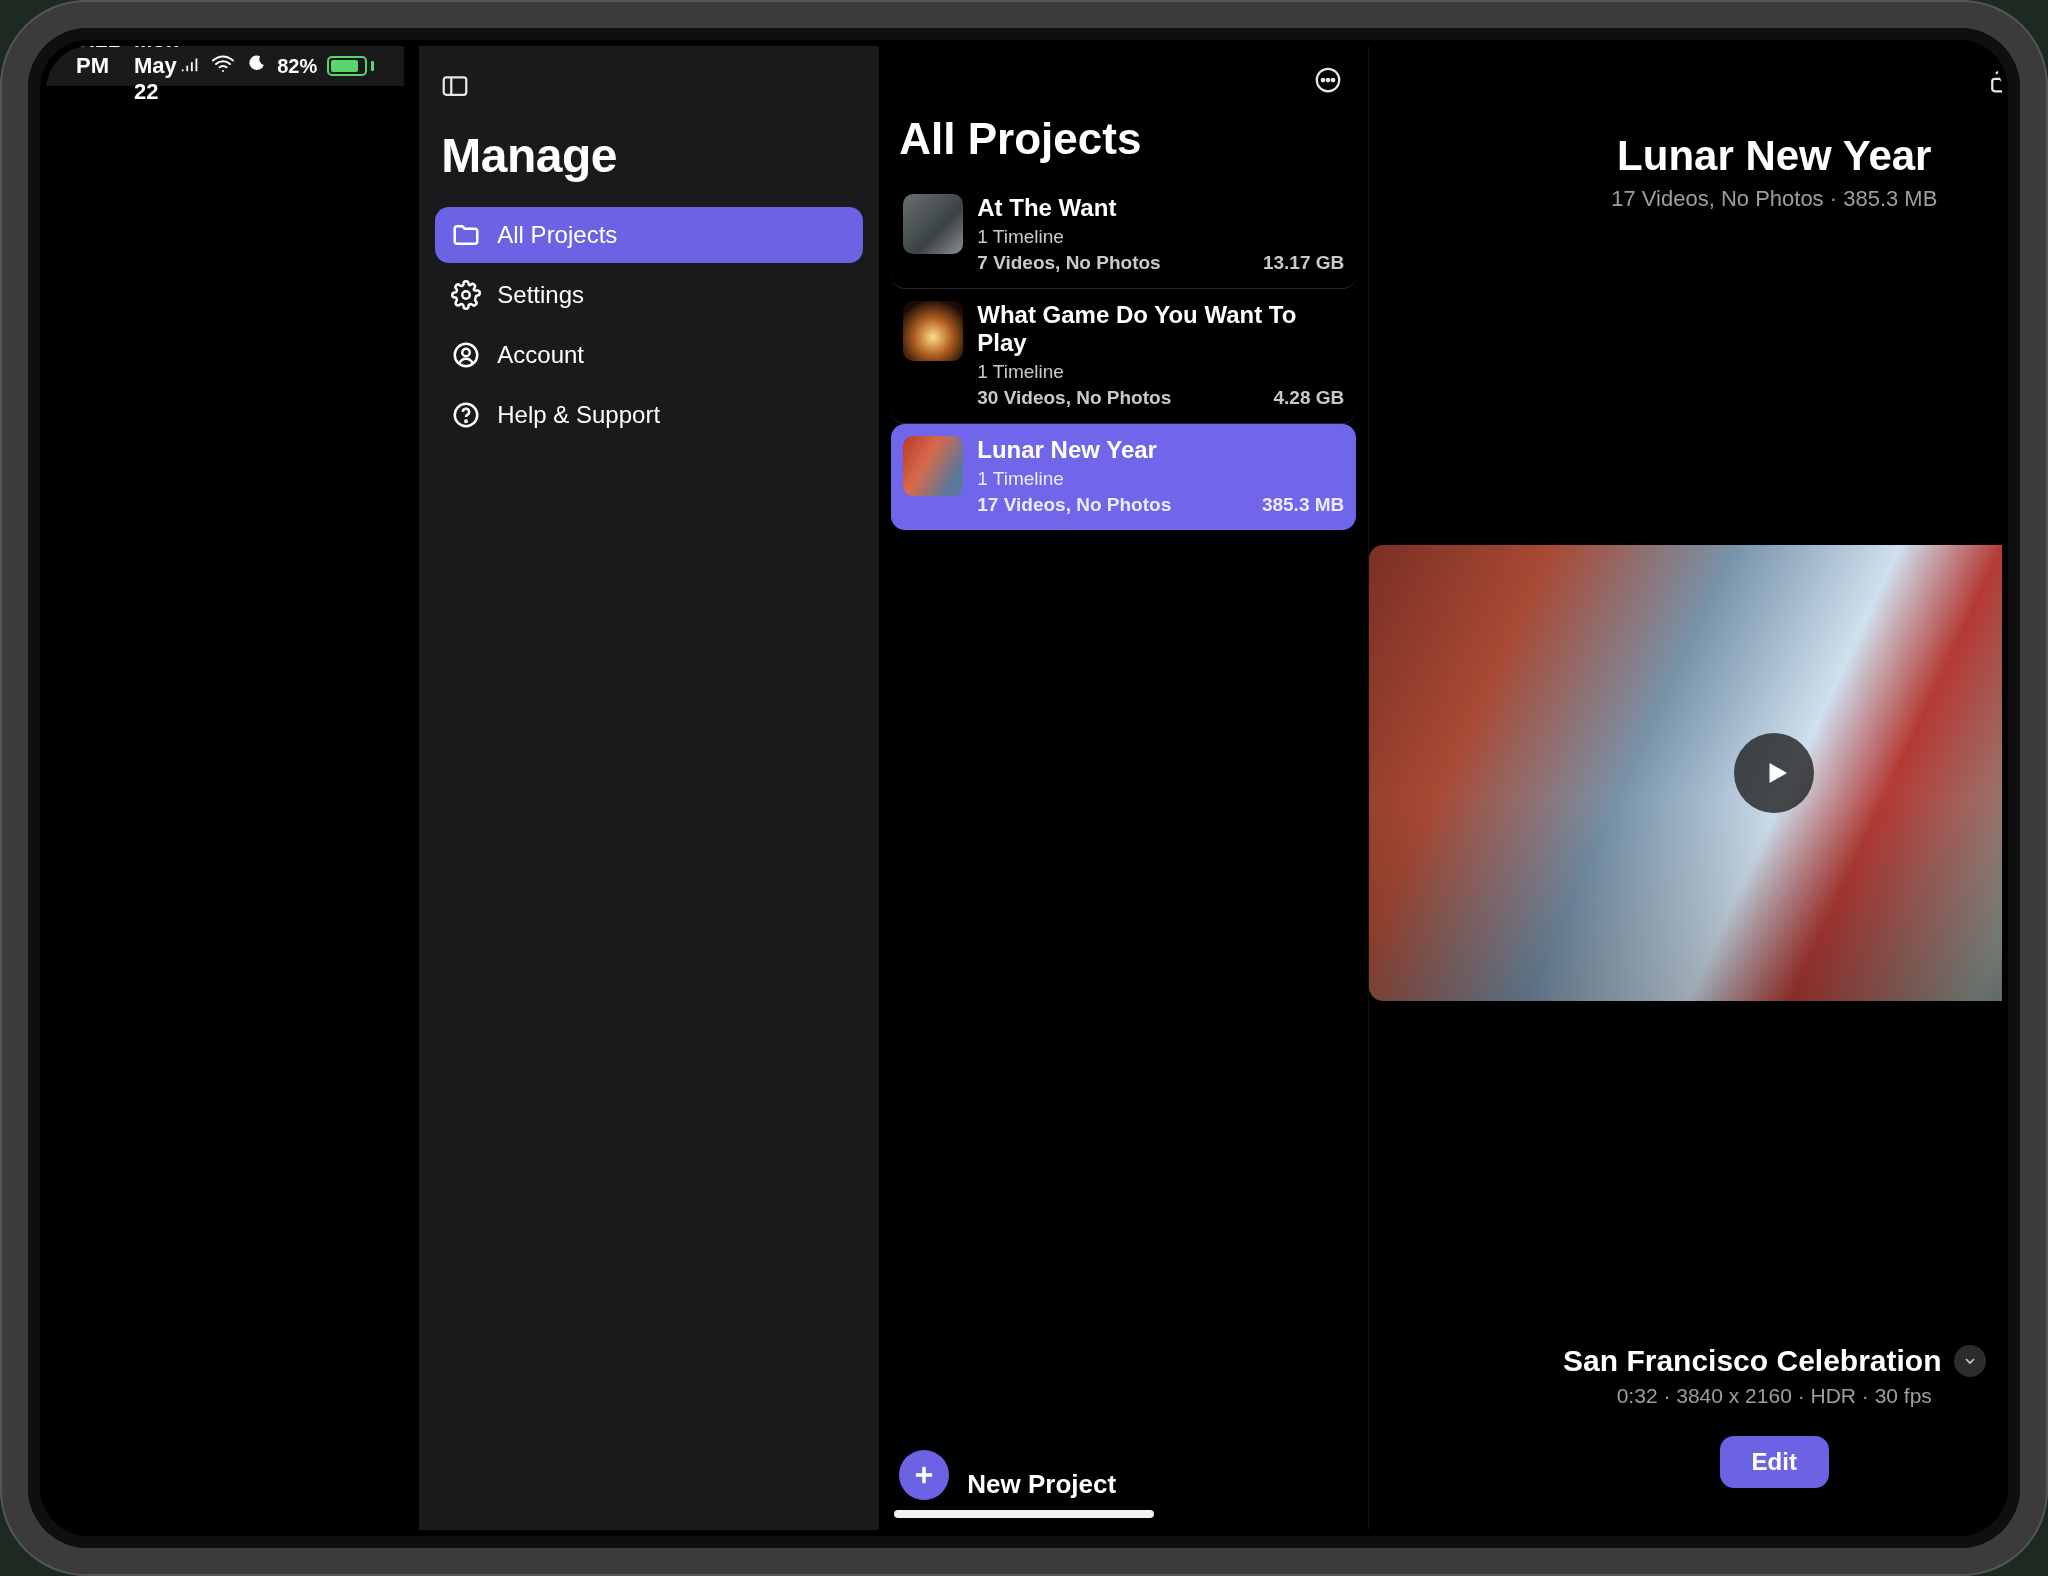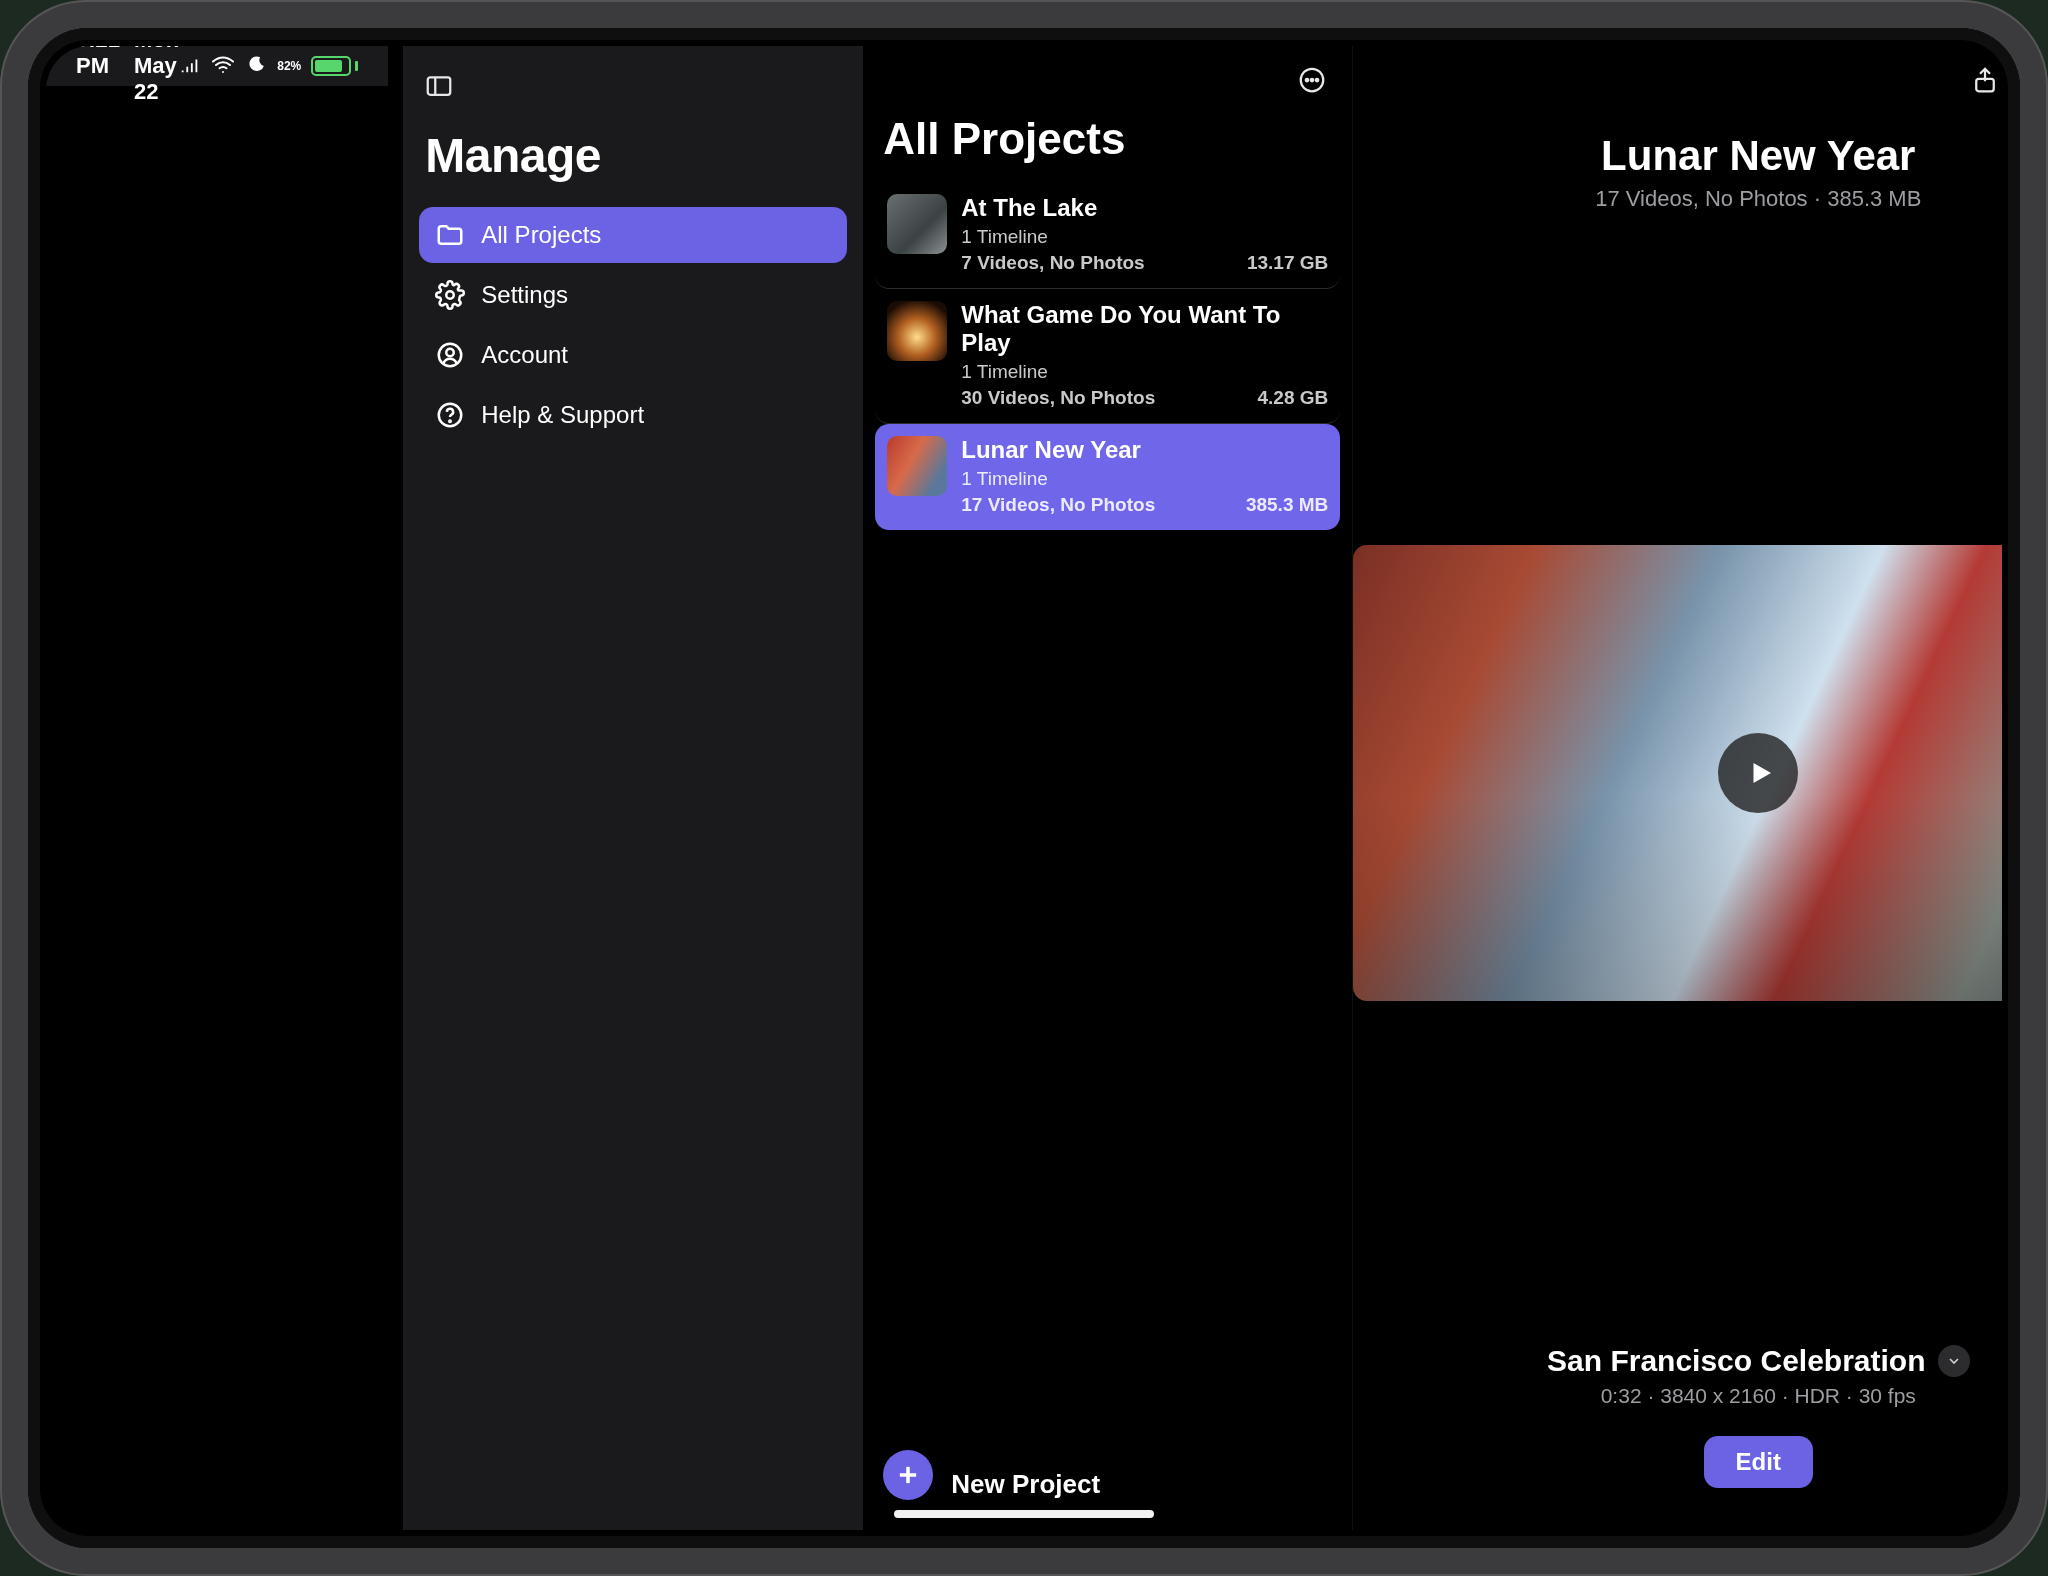--- a/index.html
+++ b/index.html
@@ -36,21 +36,21 @@
     background:#000;display:flex;flex-direction:row;
   }
 
   
   .statusbar{
     height:40px;display:flex;align-items:center;justify-content:space-between;
     padding:0 30px;color:#fff;font-size:22px;font-weight:600;
     background:linear-gradient(90deg,var(--bg-sidebar) 0,var(--bg-sidebar) 460px,#000 460px);
   }
   .statusbar .left{display:flex;gap:14px;}
-  .statusbar .right{display:flex;align-items:center;gap:10px;font-size:12px;}
+  .statusbar .right{display:flex;align-items:center;gap:10px;font-size:20px;}
   .battery{
     display:inline-flex;align-items:center;gap:4px;
   }
   .battery-body{
     width:40px;height:20px;border:2px solid #57d66b;border-radius:5px;position:relative;
     display:flex;align-items:center;padding:2px;
   }
   .battery-fill{background:#57d66b;height:100%;width:82%;border-radius:2px;}
   .battery-cap{width:3px;height:10px;background:#57d66b;border-radius:1px;}
 
@@ -236,21 +236,21 @@
                 <circle cx="16" cy="12" r="1" fill="#e7e7ea"></circle>
               </svg>
           </span>
         </div>
         <h1>All Projects</h1>
         <div class="projects">
 
           <div class="project">
             <div class="thumb lake"></div>
             <div class="p-body">
-              <div class="p-title">At The Lake</div>
+              <div class="p-title">At The Want</div>
               <div class="p-sub">1 Timeline</div>
               <div class="p-row">
                 <span class="p-sub">7 Videos, No Photos</span>
                 <span class="p-size">13.17 GB</span>
               </div>
             </div>
           </div>
 
           <div class="project">
             <div class="thumb cake"></div>

